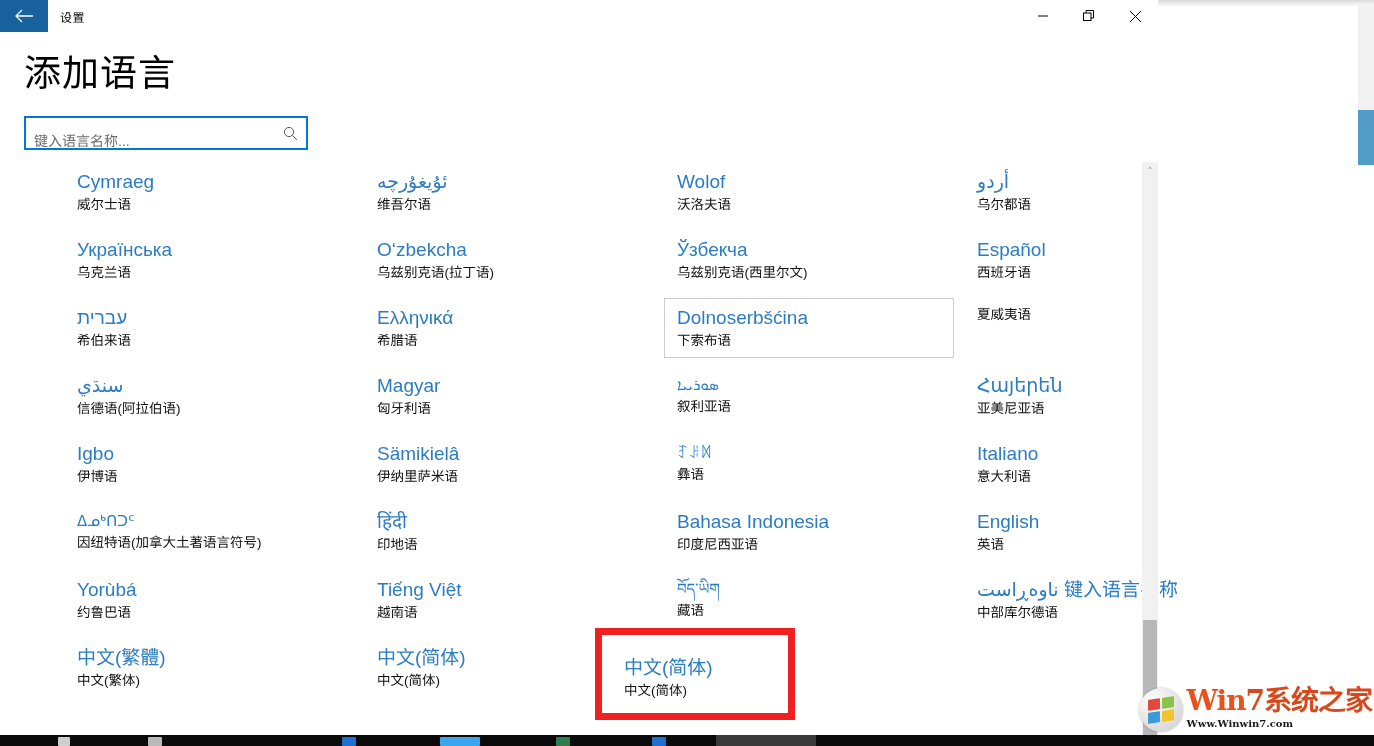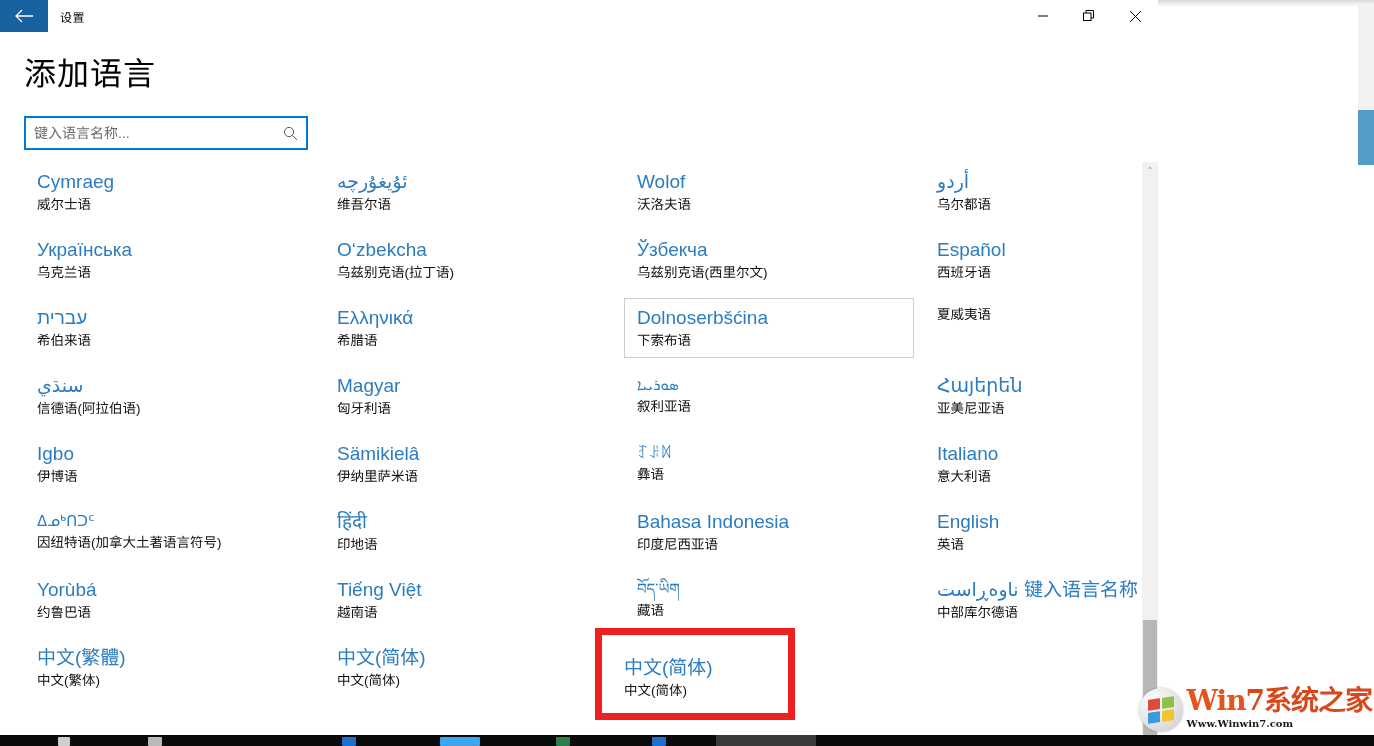--- a/index.html
+++ b/index.html
@@ -97,21 +97,21 @@
   }
 
   
   .page {
     position: relative;
     padding: 0 24px;
   }
   .page-title {
     margin: 0;
     padding-top: 20px;
-    font-size: 32px;
+    font-size: 37px;
     font-weight: 400;
     color: #000000;
     line-height: 44px;
     letter-spacing: 1px;
   }
   .search-wrap {
     margin-top: 20px;
     position: relative;
     width: 280px;
     height: 30px;
@@ -120,21 +120,21 @@
     box-sizing: content-box;
   }
   .search-input {
     position: absolute;
     left: 0;
     top: 0;
     width: 248px;
     height: 30px;
     border: 0;
     outline: none;
-    padding: 0 8px;
+    padding: 8px 8px;
     font-family: "Liberation Sans", "DejaVu Sans", sans-serif;
     font-size: 14px;
     color: #c2410c;
     background: transparent;
   }
   .search-input::placeholder { color: #6b6b6b; opacity: 1; }
   .search-icon {
     position: absolute;
     right: 6px;
     top: 5px;
@@ -156,20 +156,21 @@
     overflow: hidden;
   }
   .lang-grid {
     position: relative;
     padding: 0 24px;
     display: grid;
     grid-template-columns: repeat(4, 300px);
     column-gap: 0px;
     row-gap: 0px;
     align-content: start;
+    margin-left: 40px;
   }
   .lang-item {
     width: 290px;
     height: 60px;
     padding: 6px 12px 0 12px;
     box-sizing: border-box;
     border: 1px solid transparent;
     margin-bottom: 8px;
     cursor: pointer;
   }

